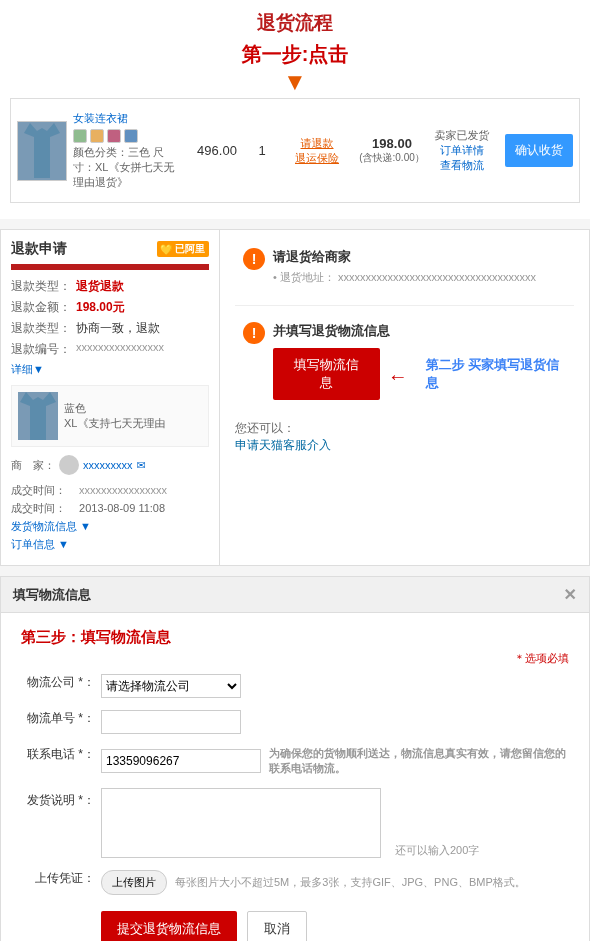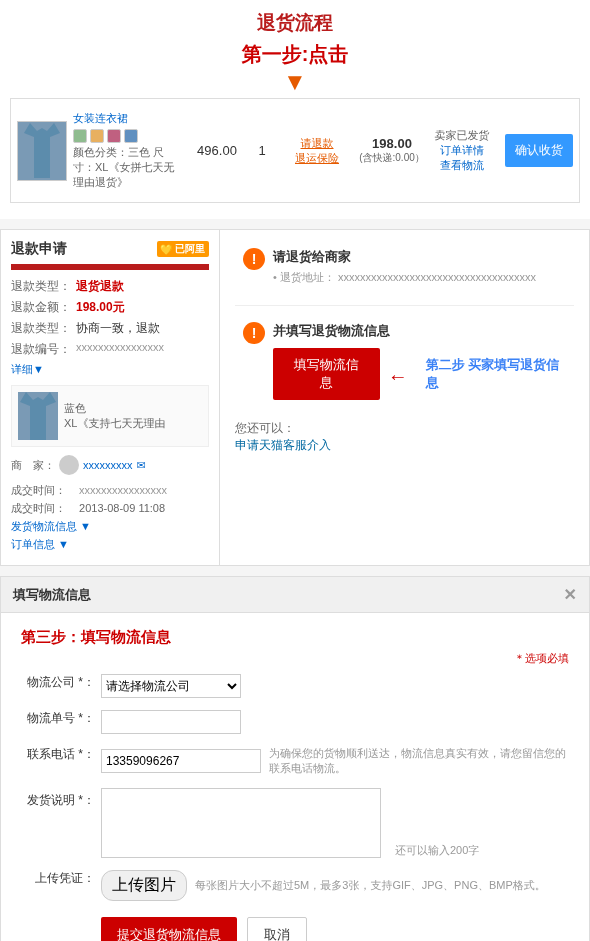--- a/index.html
+++ b/index.html
@@ -436,41 +436,42 @@
       width: 160px;
       height: 24px;
       border: 1px solid #ccc;
       font-size: 12px;
       padding: 0 4px;
     }
     .form-hint {
       font-size: 11px;
       color: #999;
       flex: 1;
+      font-weight: bold;
     }
     textarea.form-textarea {
       width: 280px;
       height: 70px;
       border: 1px solid #ccc;
       font-size: 12px;
       padding: 4px;
       resize: none;
     }
     .textarea-hint {
       font-size: 11px;
       color: #999;
       margin-left: 6px;
       align-self: flex-end;
     }
 
     .upload-btn {
       background: #f0f0f0;
       border: 1px solid #ccc;
       padding: 4px 10px;
-      font-size: 16px;
+      font-size: 11px;
       cursor: pointer;
       border-radius: 12px;
     }
     .upload-hint {
       font-size: 11px;
       color: #999;
       flex: 1;
     }
 
     .form-actions {

